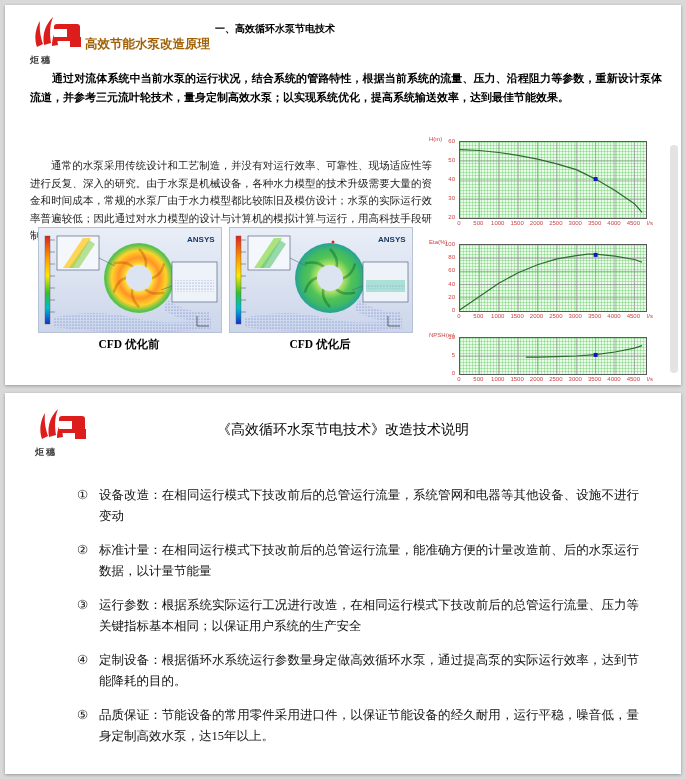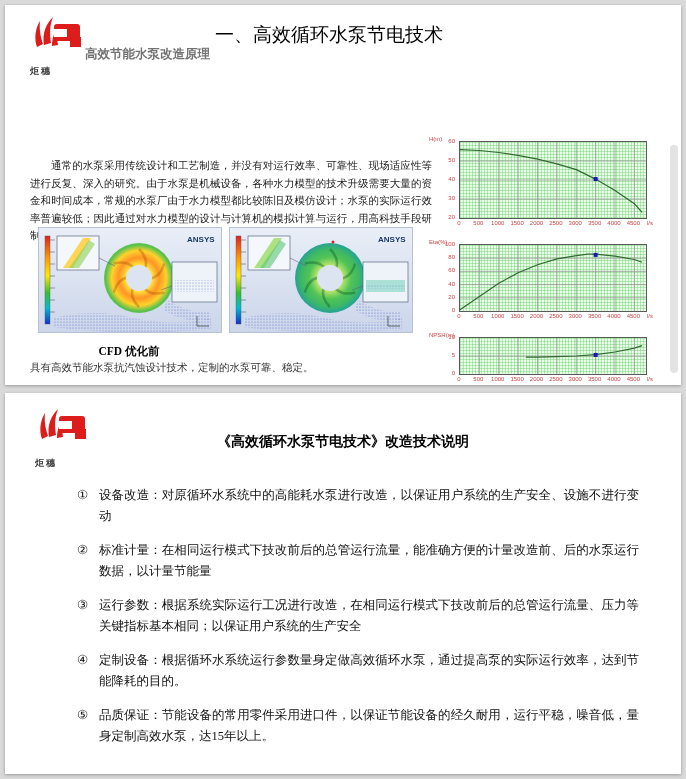--- a/index.html
+++ b/index.html
@@ -7,36 +7,36 @@
     width:686px;height:779px;background:#d9d9d9;overflow:hidden;position:relative;
     font-family:"Liberation Sans","DejaVu Sans",sans-serif;color:#000;
   }
   .page{position:absolute;left:5px;width:676px;background:#fff;box-shadow:0 1px 3px rgba(0,0,0,.3);}
   #page1{top:5px;height:380px;}
   #page2{top:393px;height:381px;}
 
   
   .logo{position:absolute;width:60px;}
   .logo svg{display:block;}
-  .logo .logo-text{display:block;font-size:9px;letter-spacing:2px;color:#3a3a3a;margin-top:12px;font-weight:bold;}
-
-  
-  .p1-title{position:absolute;left:210px;top:17px;font-size:19px;font-weight:normal;}
-  .p1-subtitle{position:absolute;left:80px;top:41px;font-size:12.5px;font-weight:bold;color:#737373;}
+  .logo .logo-text{display:block;font-size:9px;letter-spacing:2px;color:#3a3a3a;margin-top:1px;font-weight:bold;}
+
+  
+  .p1-title{position:absolute;left:210px;top:17px;font-size:10px;font-weight:bold;}
+  .p1-subtitle{position:absolute;left:80px;top:31px;font-size:12.5px;font-weight:bold;color:#a16207;}
   .p1-para1{position:absolute;left:25px;top:64px;width:632px;font-size:11px;line-height:19px;
     font-weight:bold;text-align:justify;text-indent:2em;}
   .p1-para2{position:absolute;left:25px;top:112px;width:402px;font-size:10.5px;line-height:17.5px;
     color:#1c1c1c;text-align:justify;text-indent:2em;font-family:"Liberation Serif","DejaVu Serif",serif;margin-top:40px;}
   .p1-footnote{position:absolute;left:25px;top:356px;font-size:10.5px;color:#333;}
 
   
   .cfd-row{position:absolute;left:33px;top:222px;display:flex;gap:9px;}
   .cfd-fig{width:182px;}
   .cfd-fig svg{display:block;border:1px solid #b9c2d4;}
-  .cfd-caption{display:block;text-align:center;font-size:11.5px;font-weight:bold;margin-top:11px;
+  .cfd-caption{display:block;text-align:center;font-size:11.5px;font-weight:bold;margin-top:4px;
     font-family:"Liberation Serif","DejaVu Serif",serif;}
 
   
   .charts{position:absolute;left:424px;top:136px;width:246px;}
   .chart{position:relative;margin-bottom:11px;}
   .chart .ytitle{position:absolute;left:0;top:-5px;font-size:6px;color:#cc4444;}
   .chart .plot{position:absolute;left:30px;top:0;width:186px;border:1px solid #5a5a5a;
     background-color:#eafdea;
     background-image:
       repeating-linear-gradient(to right, rgba(90,200,90,.38) 0 1px, transparent 1px 3px),
@@ -44,21 +44,21 @@
   .chart .plot svg{display:block;}
   #chart0{height:92px;} #chart0 .plot{height:76px;}
   #chart1{height:82px;} #chart1 .plot{height:66px;}
   #chart2{height:52px;} #chart2 .plot{height:36px;}
   .tick-y{position:absolute;width:20px;text-align:right;font-size:6px;color:#cc4444;left:6px;}
   .tick-x{position:absolute;width:22px;text-align:center;font-size:6px;color:#cc4444;}
   .x-unit{position:absolute;font-size:6px;color:#cc4444;}
   .side-strip{position:absolute;right:3px;top:140px;width:8px;height:228px;background:#e3e3e3;border-radius:4px;}
 
   
-  .p2-title{position:absolute;left:0;top:40px;width:100%;text-align:center;font-size:14px;font-weight:bold;
+  .p2-title{position:absolute;left:0;top:28px;width:100%;text-align:center;font-size:14px;font-weight:normal;
     font-family:"Liberation Serif","DejaVu Serif",serif;}
   .p2-list{position:absolute;left:72px;top:92px;width:562px;
     font-family:"Liberation Serif","DejaVu Serif",serif;}
   .item{display:flex;margin-bottom:13px;font-size:12.5px;line-height:21px;color:#111;}
   .item .num{width:22px;flex:0 0 22px;}
   .item .txt{flex:1;text-align:justify;}
 </style>
 </head>
 <body>
 
@@ -71,20 +71,21 @@
       <path d="M22,31 C22,22 25,16 29,12 C27,19 27,25 28,30 Z" fill="#dd1c1c"></path>
       <rect x="24" y="9" width="26" height="17" rx="3" fill="#dd1c1c"></rect>
       <rect x="24" y="14" width="13" height="8" fill="#ffffff"></rect>
       <rect x="40" y="22" width="11" height="10" fill="#dd1c1c"></rect>
     </svg>
     <span class="logo-text">炬穗</span>
   </div>
 
   <div class="p1-title">一、高效循环水泵节电技术</div>
   <div class="p1-subtitle">高效节能水泵改造原理</div>
+  <div class="p1-para1">通过对流体系统中当前水泵的运行状况，结合系统的管路特性，根据当前系统的流量、压力、沿程阻力等参数，重新设计泵体流道，并参考三元流叶轮技术，量身定制高效水泵；以实现系统优化，提高系统输送效率，达到最佳节能效果。</div>
   <div class="p1-para2">通常的水泵采用传统设计和工艺制造，并没有对运行效率、可靠性、现场适应性等进行反复、深入的研究。由于水泵是机械设备，各种水力模型的技术升级需要大量的资金和时间成本，常规的水泵厂由于水力模型都比较陈旧及模仿设计；水泵的实际运行效率普遍较低；因此通过对水力模型的设计与计算机的模拟计算与运行，用高科技手段研制、生产的产品称为高效节能水泵。</div>
 
   <div class="cfd-row">
 
     <div class="cfd-fig">
       <svg width="182" height="104" viewBox="0 0 182 104">
         <defs>
           <linearGradient id="bgA" x1="0" y1="0" x2="0" y2="1">
             <stop offset="0" stop-color="#e9eef7"></stop>
               <stop offset="1" stop-color="#ccd6ea"></stop>
@@ -210,24 +211,24 @@
           <rect x="136" y="52" width="39" height="12" fill="#8fd8c8" opacity=".7"></rect>
           <rect x="136" y="56" width="39" height="5" fill="url(#dotsB)" opacity=".6"></rect>
           <line x1="133" y1="58" x2="122" y2="62" stroke="#5a6780" stroke-width=".6"></line>
         </g>
         <text x="148" y="14" font-size="8" font-weight="bold" fill="#1b3a66">ANSYS</text>
         <g stroke="#333" stroke-width=".7">
           <line x1="158" y1="98" x2="170" y2="98"></line>
             <line x1="158" y1="98" x2="158" y2="88"></line>
         </g>
       </svg>
-    </div>
-  </div>
-
-  <div class="p1-footnote">具有高效节能水泵抗汽蚀设计技术，定制的水泵可靠、稳定。</div>
+      <span class="cfd-caption">CFD 优化后</span>
+    </div>
+  </div>
+
 
   <div class="charts">
     <div class="chart" id="chart0">
       <span class="ytitle">H(m)</span>
       <div class="plot">
           <svg width="186" height="76">
             <line x1="19.375" y1="0" x2="19.375" y2="76" stroke="#9a9a9a" stroke-width="0.8"></line>
             <line x1="38.75" y1="0" x2="38.75" y2="76" stroke="#9a9a9a" stroke-width="0.8"></line>
             <line x1="58.125" y1="0" x2="58.125" y2="76" stroke="#9a9a9a" stroke-width="0.8"></line>
             <line x1="77.5" y1="0" x2="77.5" y2="76" stroke="#9a9a9a" stroke-width="0.8"></line>
@@ -349,21 +350,21 @@
       <rect x="40" y="22" width="11" height="10" fill="#dd1c1c"></rect>
     </svg>
     <span class="logo-text">炬穗</span>
   </div>
 
   <div class="p2-title">《高效循环水泵节电技术》改造技术说明</div>
 
   <div class="p2-list">
     <div class="item">
       <span class="num">①</span>
-      <span class="txt">设备改造：对原循环水系统中的高能耗水泵进行改造，以保证用户系统的生产安全、设施不进行变动</span>
+      <span class="txt">设备改造：在相同运行模式下技改前后的总管运行流量，系统管网和电器等其他设备、设施不进行变动</span>
     </div>
     <div class="item">
       <span class="num">②</span>
       <span class="txt">标准计量：在相同运行模式下技改前后的总管运行流量，能准确方便的计量改造前、后的水泵运行数据，以计量节能量</span>
     </div>
     <div class="item">
       <span class="num">③</span>
       <span class="txt">运行参数：根据系统实际运行工况进行改造，在相同运行模式下技改前后的总管运行流量、压力等关键指标基本相同；以保证用户系统的生产安全</span>
     </div>
     <div class="item">

